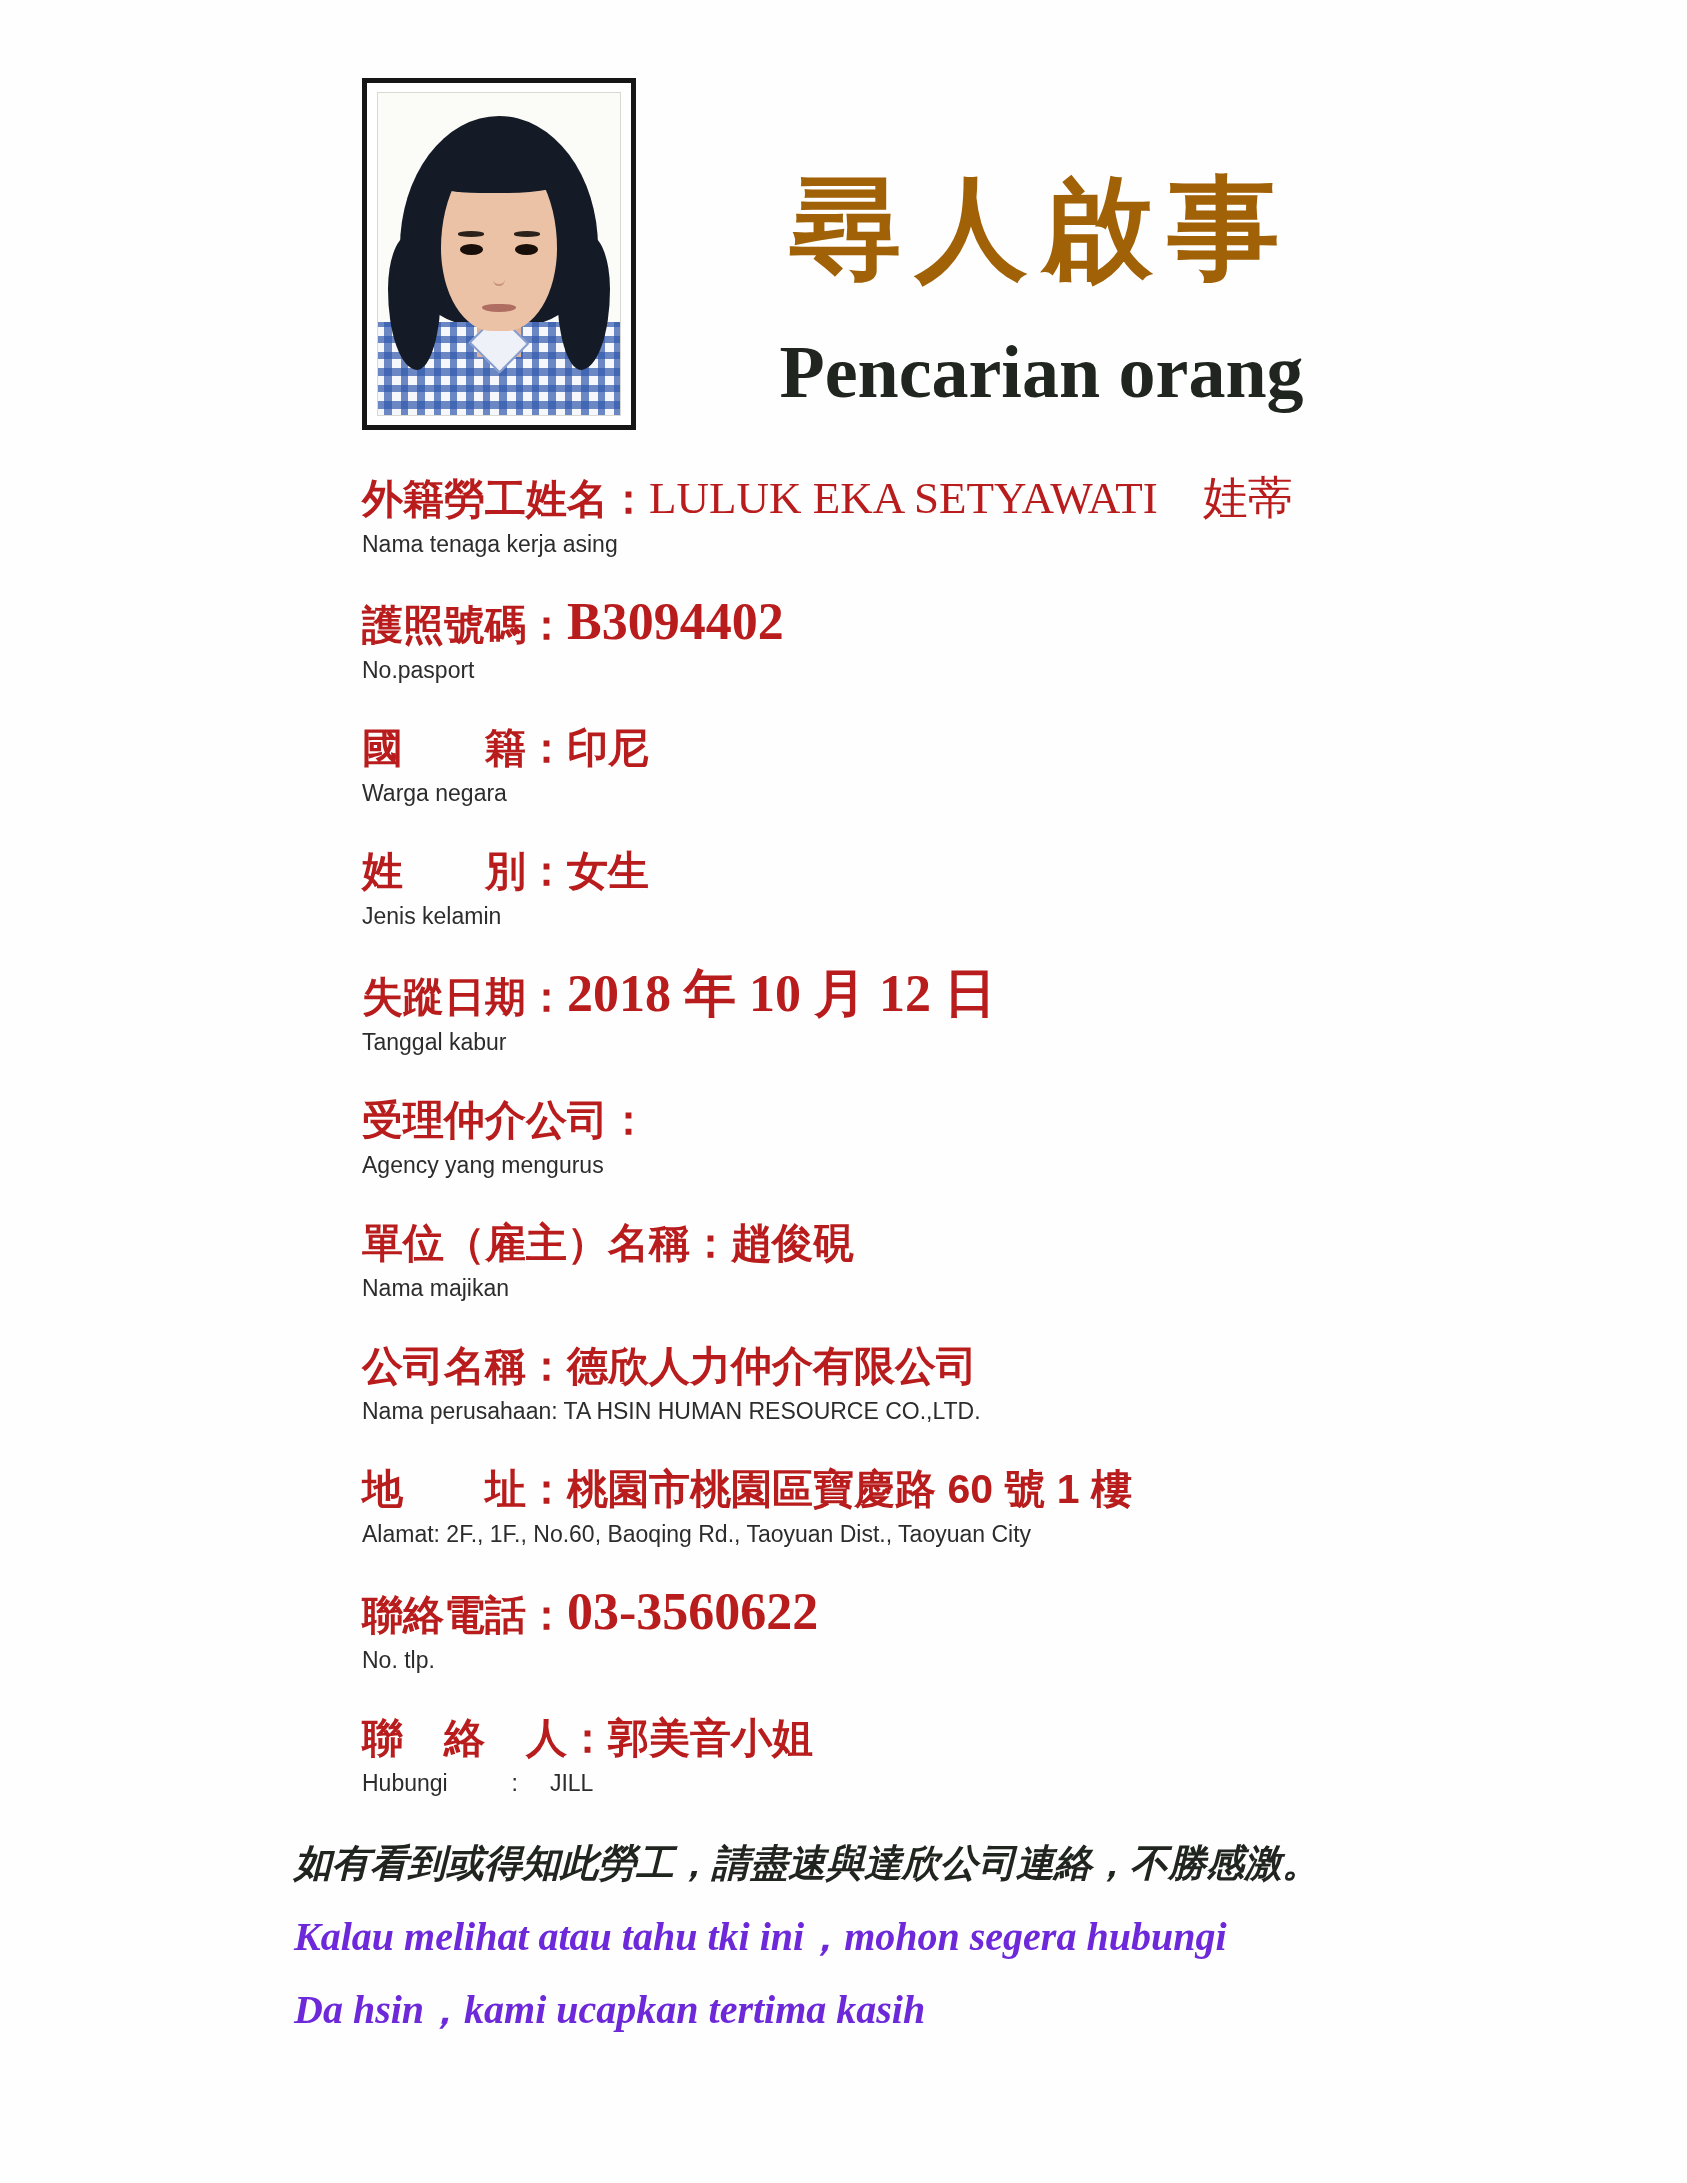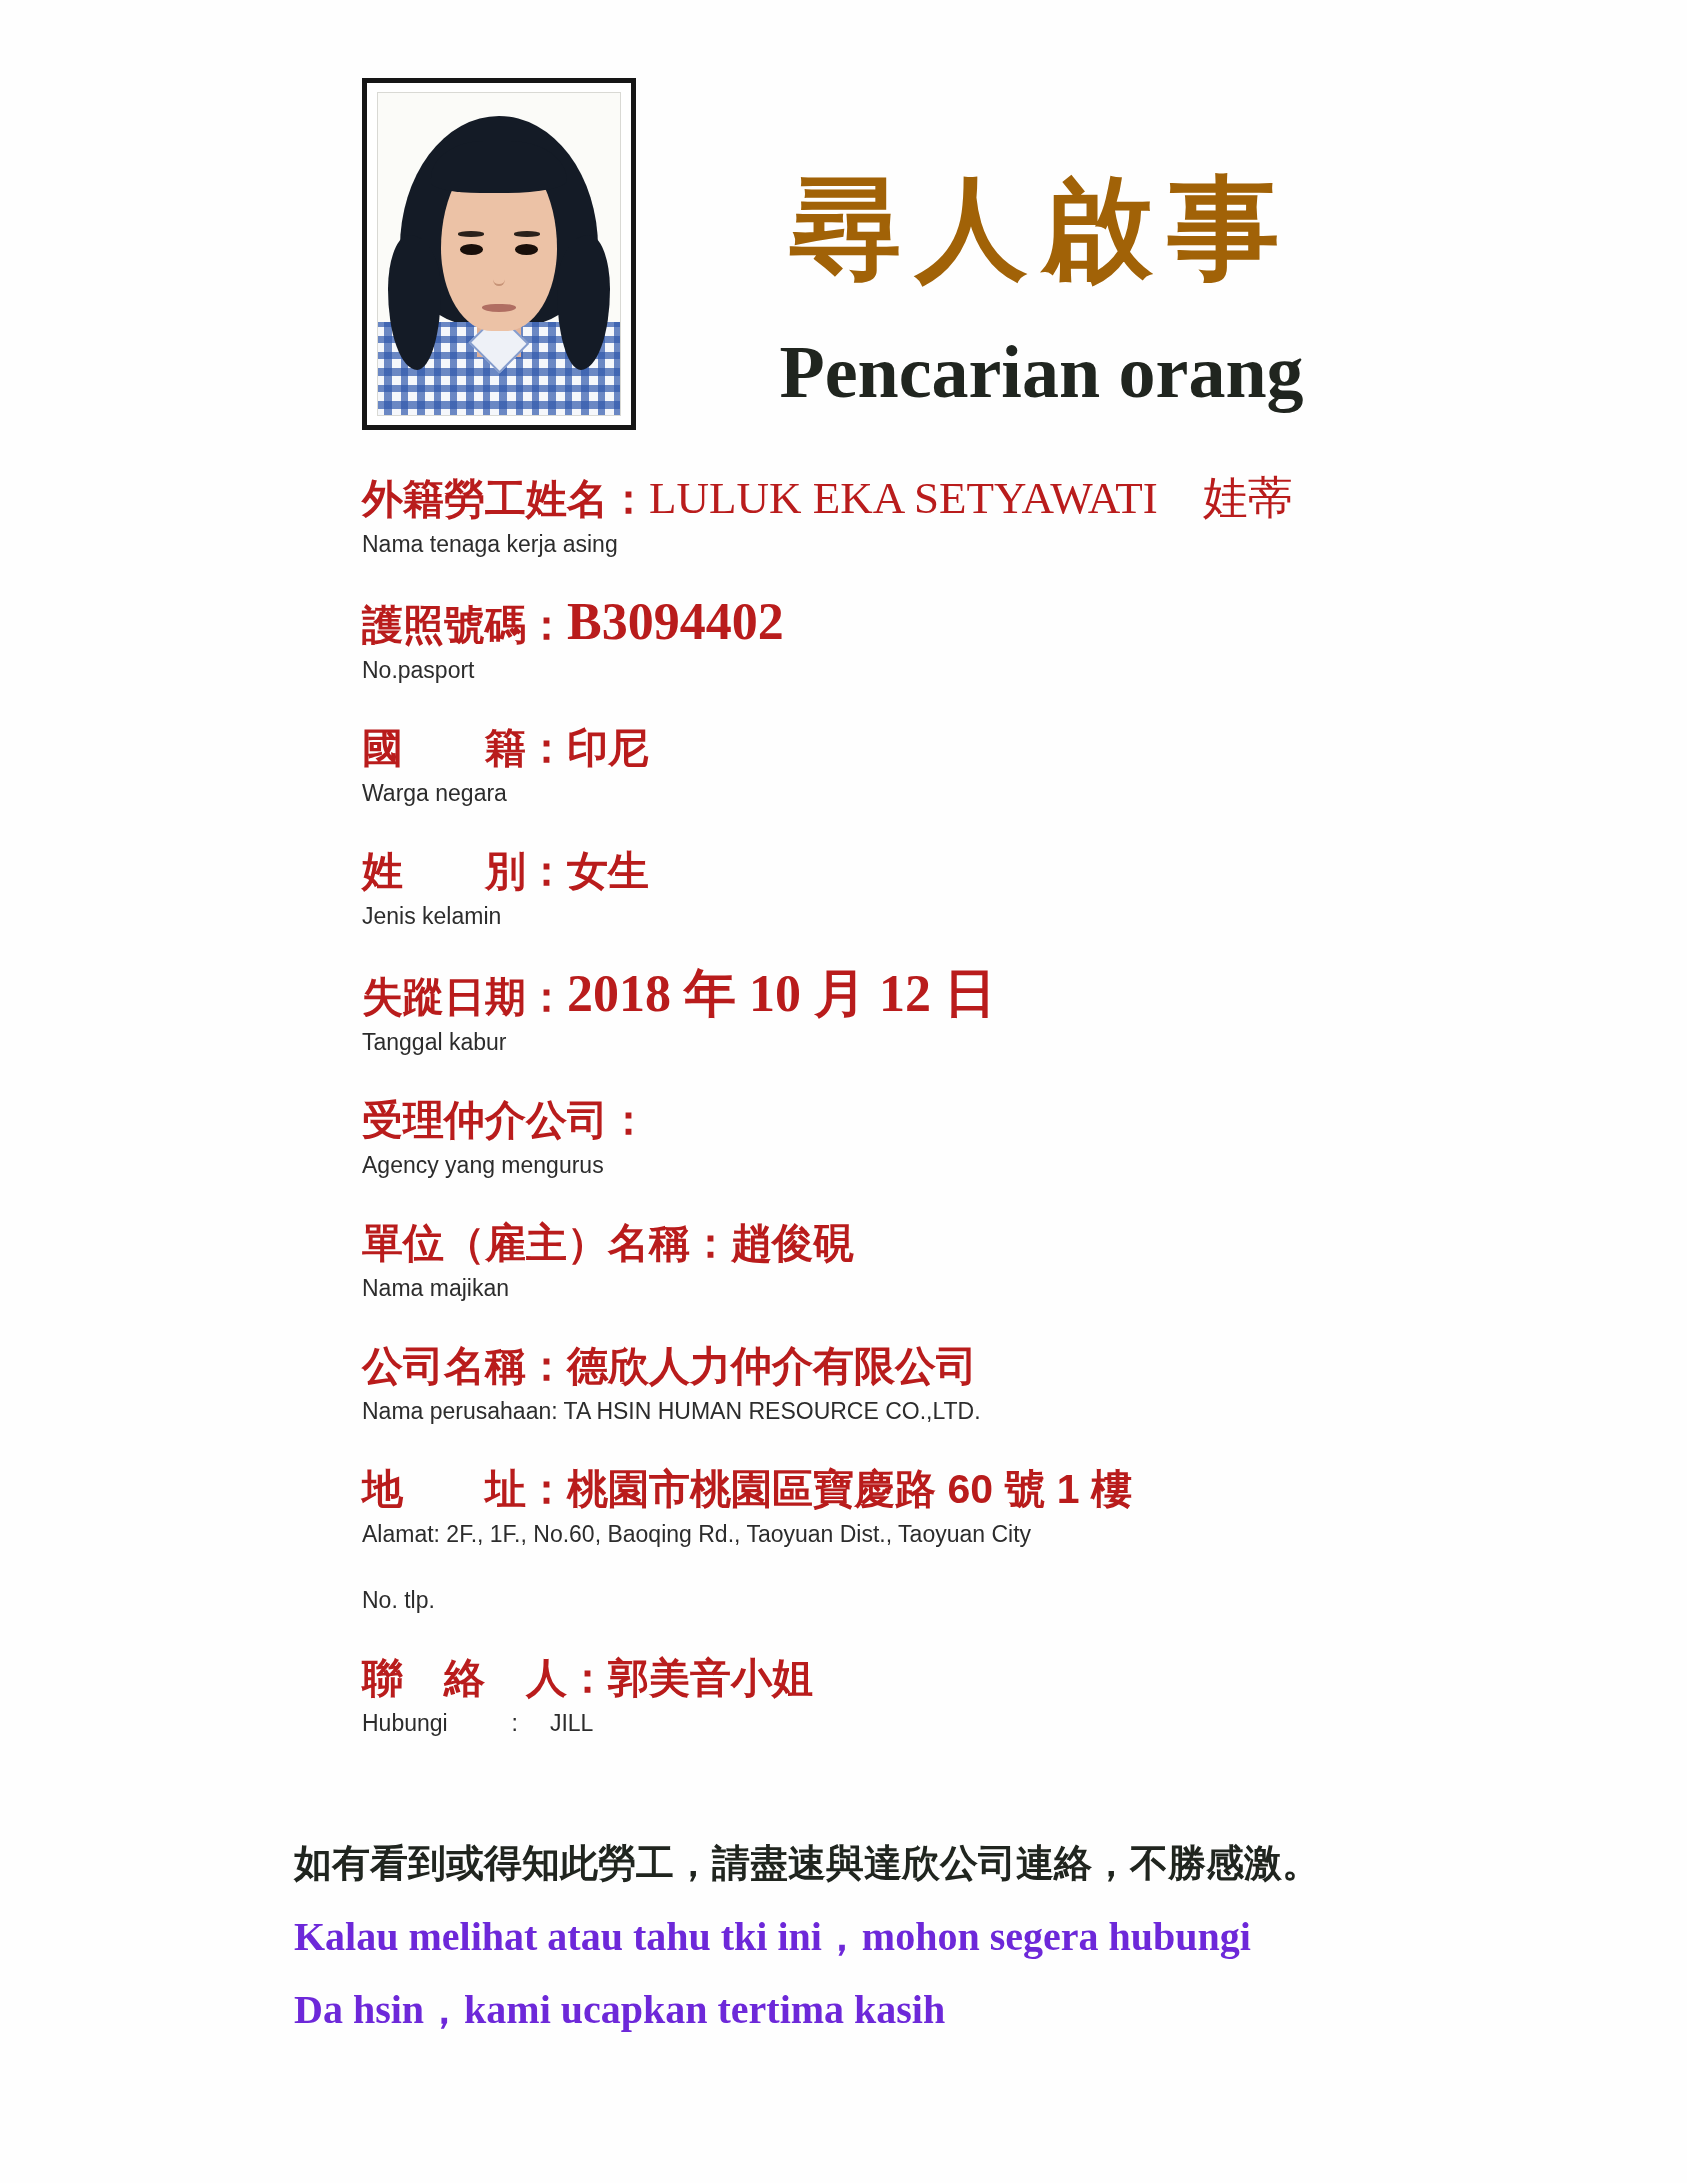--- a/index.html
+++ b/index.html
@@ -84,21 +84,21 @@
   .label-line { font-size:41px; font-weight:700; line-height:52px; white-space:nowrap; color:#b91c1c; }
   .value.val-serif { font-family:"Liberation Serif", serif; font-weight:700; font-size:52px; }
   .value.val-serif.light { font-weight:400; font-size:45px; }
   .value.val-cjk { font-weight:700; }
   .sub {
     font-size:23px; font-weight:400; line-height:28px; margin-top:5px;
     color:#2c2c2c; white-space:pre;
   }
 
   
-  .footer { position:absolute; left:294px; top:1836px; width:1320px; }
+  .footer { position:absolute; left:294px; top:1836px; width:1320px;font-style:italic; }
   .foot-cjk { font-size:38px; font-weight:700; line-height:55px; margin-bottom:18px; white-space:nowrap; color:#20251f; }
   .foot-serif { font-family:"Liberation Serif", serif; font-size:40px; font-weight:700; line-height:55px; margin-bottom:18px; white-space:nowrap; color:#6d28d9; }
 </style>
 </head>
 <body>
 
 <div class="page">
 
   <div class="photo-frame">
     <div class="photo">
@@ -165,20 +165,21 @@
       <div class="label-line"><span class="label">公司名稱：</span><span class="value val-cjk">德欣人力仲介有限公司</span></div>
       <div class="sub">Nama perusahaan: TA HSIN HUMAN RESOURCE CO.,LTD.</div>
     </div>
 
     <div class="row">
       <div class="label-line"><span class="label">地　　址：</span><span class="value val-cjk">桃園市桃園區寶慶路 60 號 1 樓</span></div>
       <div class="sub">Alamat: 2F., 1F., No.60, Baoqing Rd., Taoyuan Dist., Taoyuan City</div>
     </div>
 
     <div class="row">
+      <div class="label-line"><span class="label">聯絡電話：</span><span class="value val-serif">03-3560622</span></div>
       <div class="sub">No. tlp.</div>
     </div>
 
     <div class="row">
       <div class="label-line"><span class="label">聯　絡　人：</span><span class="value val-cjk">郭美音小姐</span></div>
       <div class="sub">Hubungi          :     JILL</div>
     </div>
 
   </div>
 

